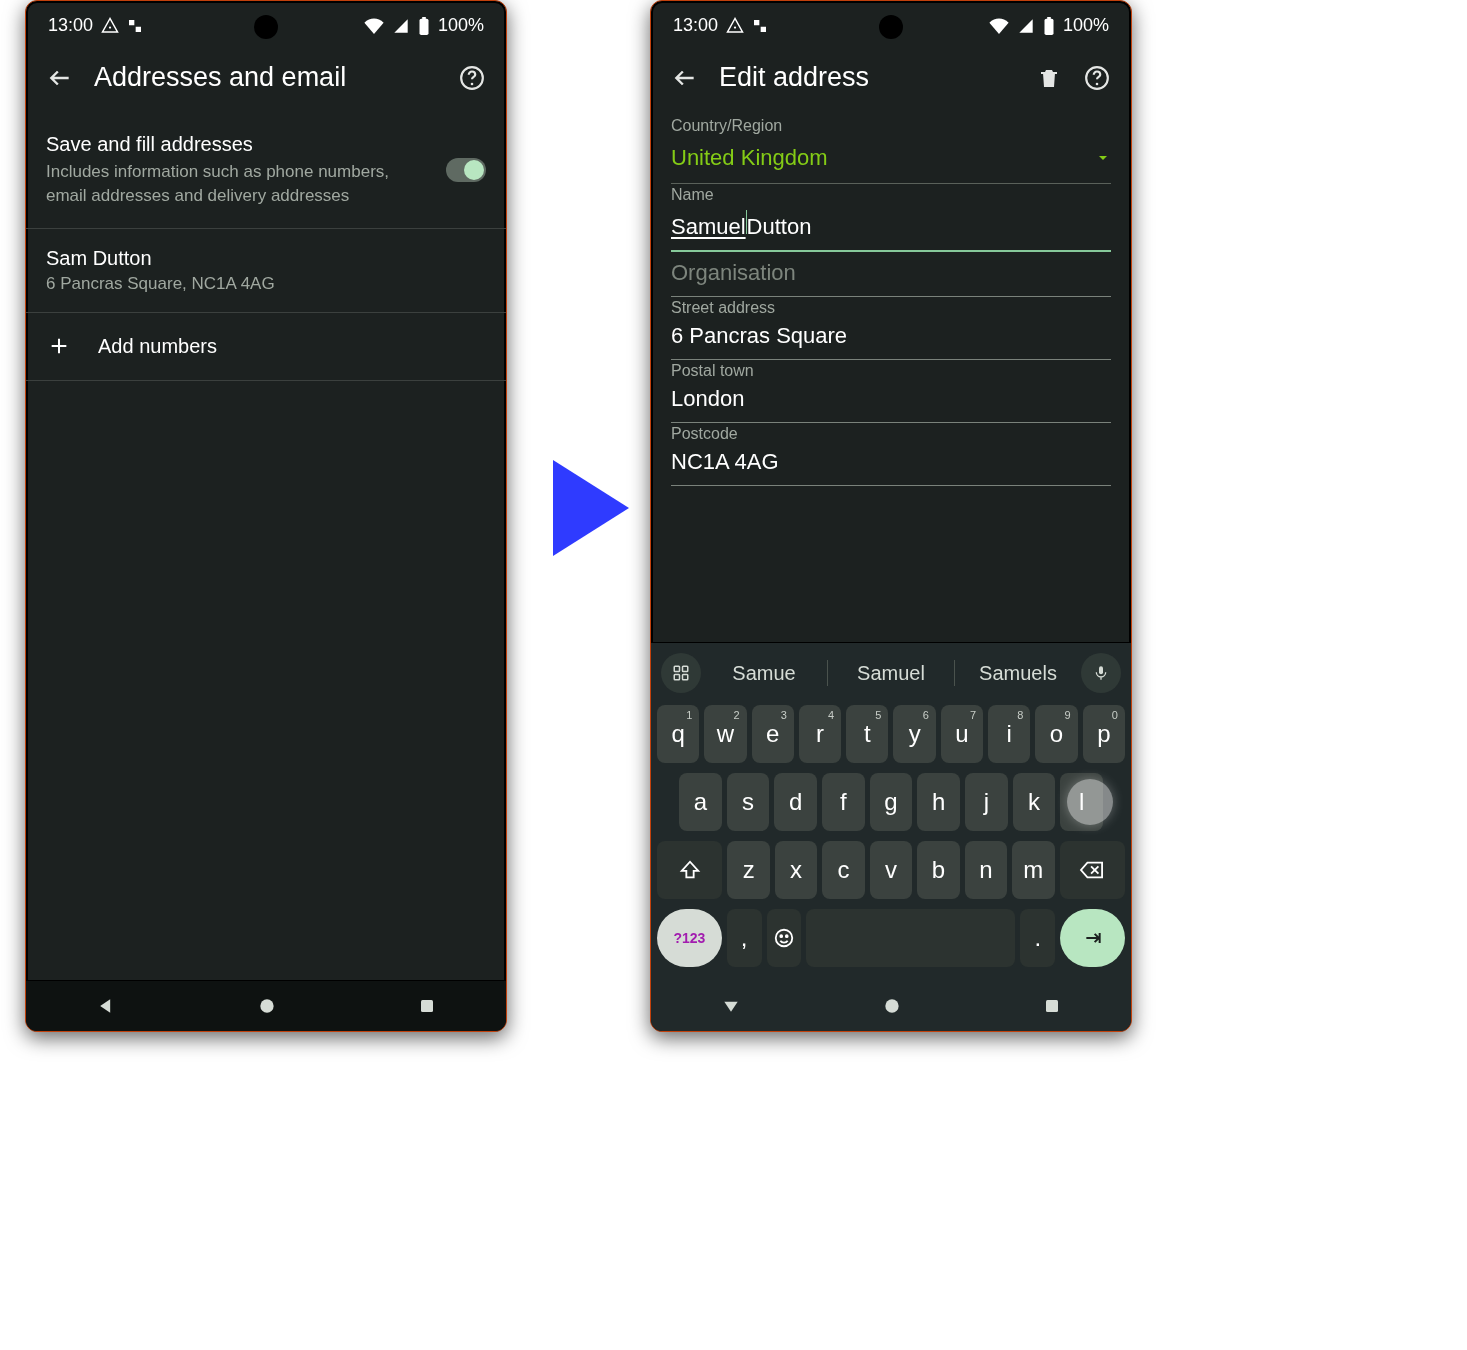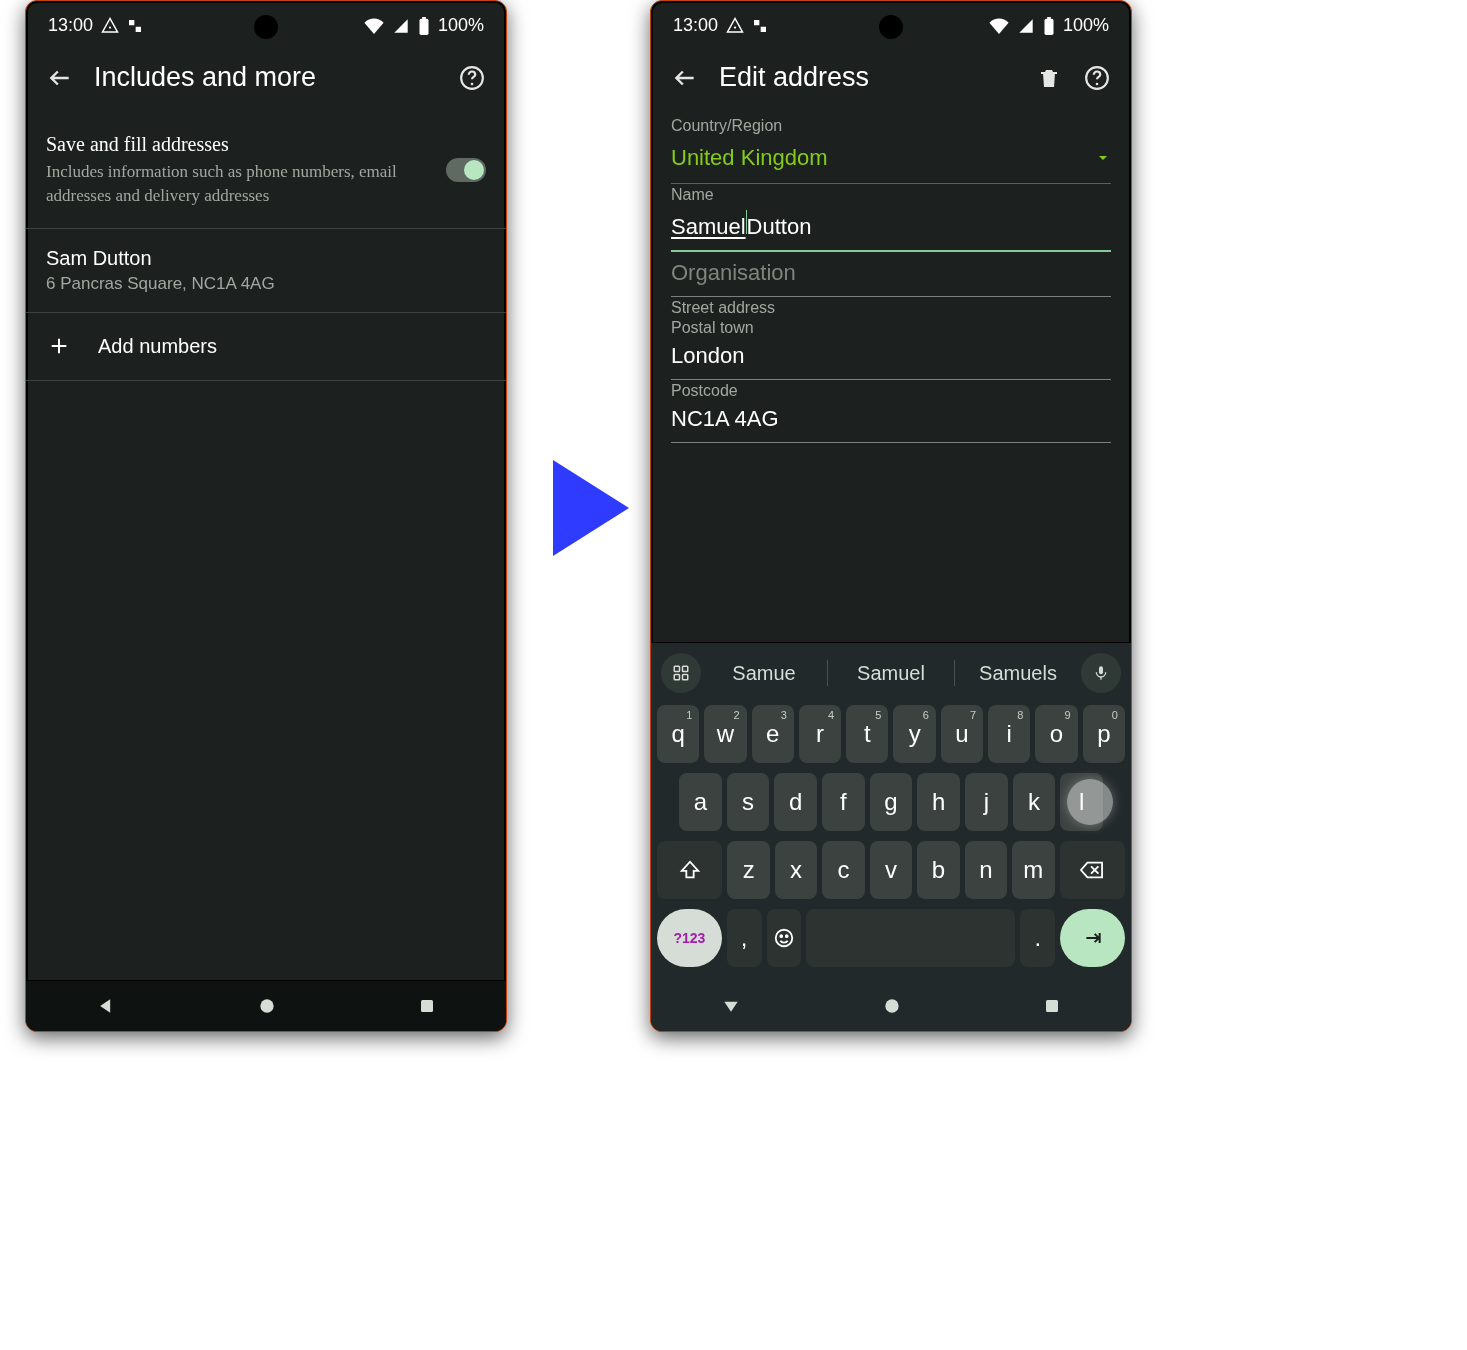--- a/index.html
+++ b/index.html
@@ -66,21 +66,21 @@
     font-size:27px;
     color:#fff;
   }
   .appbar .spacer{flex:1;}
   .icon-btn{width:28px;height:28px;display:flex;align-items:center;justify-content:center;color:#e4e6e4;cursor:pointer;}
   .section{
     padding:16px 20px 20px;
     border-bottom:1px solid var(--line);
   }
   .row{display:flex;align-items:center;gap:16px;}
-  .row .grow{flex:1;font-family:Liberation Serif, serif;}
+  .row .grow{flex:1;}
   .title{font-size:20px;color:#fff;margin-bottom:4px;}
   .sub{font-size:17px;color:var(--muted);line-height:1.4;}
   .toggle{
     width:40px;height:24px;border-radius:12px;
     background:#5f6a62;position:relative;flex:0 0 auto;
   }
   .toggle::after{
     content:"";position:absolute;top:2px;right:2px;
     width:20px;height:20px;border-radius:50%;background:var(--accent);
   }
@@ -195,21 +195,21 @@
         <span>100%</span>
       </div>
     </div>
 
     <div class="appbar">
       <span class="icon-btn">
         <svg width="26" height="26" viewBox="0 0 24 24" fill="none" stroke="currentColor" stroke-width="2.2">
             <path d="M20 12H4M10 6l-6 6 6 6"></path>
           </svg>
       </span>
-      <span>Includes and more</span>
+      <span>Addresses and email</span>
       <span class="spacer"></span>
       <span class="icon-btn">
         <svg width="26" height="26" viewBox="0 0 24 24" fill="none" stroke="currentColor" stroke-width="2">
             <circle cx="12" cy="12" r="10"></circle>
             <path d="M9 9c0-1.6 1.3-3 3-3s3 1.3 3 3c0 2-3 2-3 4.2"></path>
             <circle cx="12" cy="17.5" r="1.2" fill="currentColor" stroke="none"></circle>
           </svg>
       </span>
     </div>
 
@@ -319,20 +319,21 @@
             <span> Dutton</span>
         </div>
       </div>
 
       <div>
         <input class="field-value" style="font-size: 22px;" placeholder="Organisation">
       </div>
 
       <div>
         <div class="field-label">Street address</div>
+        <div class="field-value">6 Pancras Square</div>
       </div>
 
       <div>
         <div class="field-label">Postal town</div>
         <div class="field-value">London</div>
       </div>
 
       <div>
         <div class="field-label">Postcode</div>
         <div class="field-value">NC1A 4AG</div>

